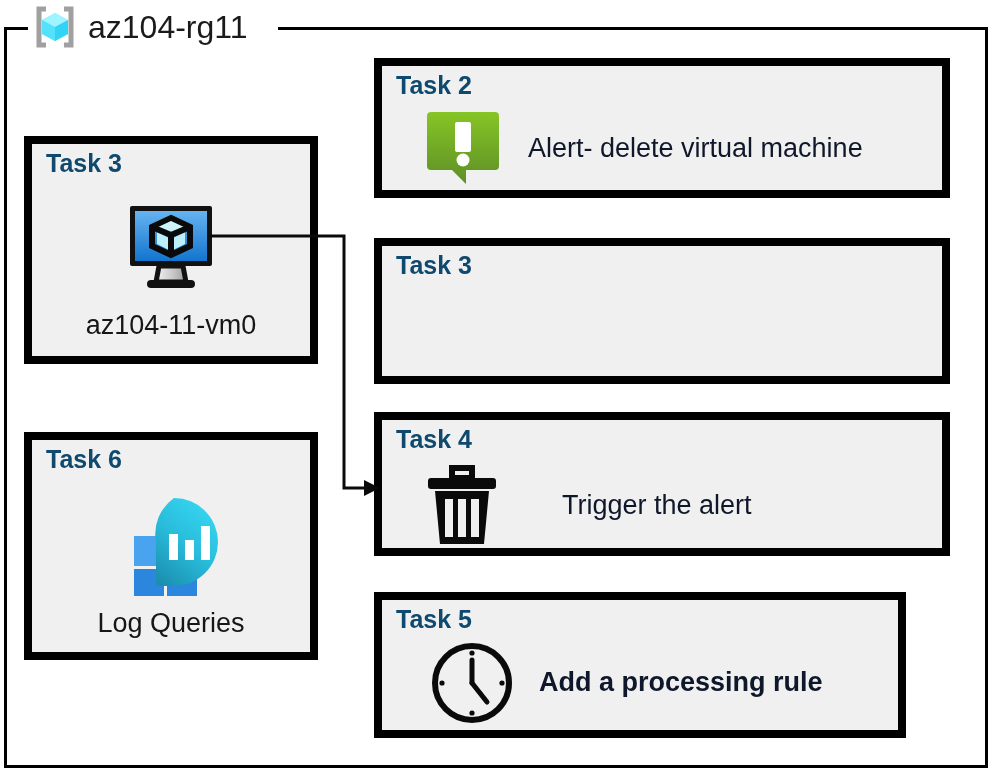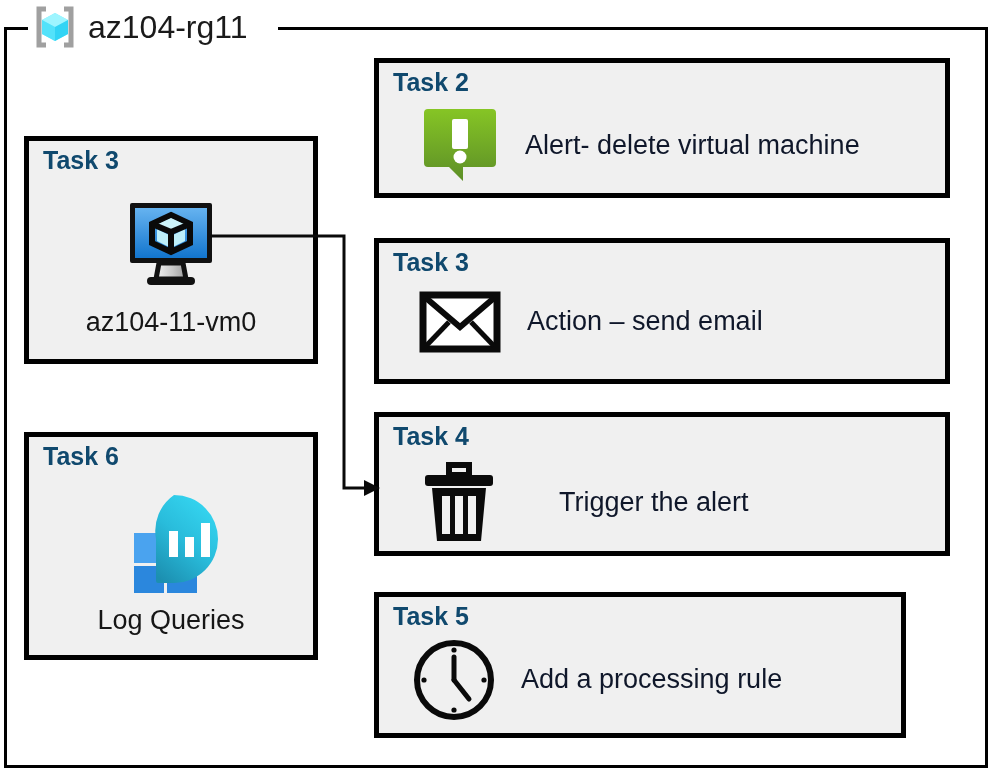--- a/index.html
+++ b/index.html
@@ -62,21 +62,21 @@
     width: 50px;
     height: 46px;
     flex: 0 0 auto;
   }
 
   
   .task-box {
     position: absolute;
     box-sizing: border-box;
     background: #f0f0f0;
-    border: 5px solid #000000;
+    border: 8px solid #000000;
   }
   .task-title {
     position: absolute;
     left: 14px;
     top: 6px;
     font-size: 25px;
     font-weight: bold;
     color: #10496e;
     line-height: 1.1;
     white-space: nowrap;
@@ -228,31 +228,20 @@
           <rect x="33" y="12" width="16" height="30" rx="2" fill="#ffffff"></rect>
           <circle cx="41" cy="50" r="6.5" fill="#ffffff"></circle>
         </svg>
       </span>
       <span class="task-text">Alert- delete virtual machine</span>
     </div>
   </div>
 
   <div class="task-box" style="left:374px; top:238px; width:576px; height:146px;">
     <div class="task-title">Task 3</div>
-    <div class="task-body" style="left:40px; top:48px;">
-      <span class="icon-wrap" style="width:82px;height:62px;margin-right:26px;">
-        <svg width="82" height="62" viewBox="0 0 82 62">
-          <rect x="4" y="4" width="74" height="54" fill="#ffffff" stroke="#0a0a0a" stroke-width="7"></rect>
-          <path d="M7 7 L41 36 L75 7" fill="none" stroke="#0a0a0a" stroke-width="6"></path>
-          <path d="M7 55 L30 31" fill="none" stroke="#0a0a0a" stroke-width="5"></path>
-          <path d="M75 55 L52 31" fill="none" stroke="#0a0a0a" stroke-width="5"></path>
-        </svg>
-      </span>
-      <span class="task-text">Action – send email</span>
-    </div>
   </div>
 
   <div class="task-box" style="left:374px; top:412px; width:576px; height:144px;">
     <div class="task-title">Task 4</div>
     <div class="task-body" style="left:42px; top:44px;gap:32px;">
       <span class="icon-wrap" style="width:76px;height:84px;margin-right:30px;">
         <svg width="76" height="84" viewBox="0 0 76 84">
 
           <path d="M28 4 L48 4 L48 14 L28 14 Z" fill="none" stroke="#0a0a0a" stroke-width="6"></path>
 
@@ -264,21 +253,21 @@
           <rect x="34" y="35" width="8" height="38" fill="#f0f0f0"></rect>
           <rect x="47" y="35" width="8" height="38" fill="#f0f0f0"></rect>
         </svg>
       </span>
       <span class="task-text">Trigger the alert</span>
     </div>
   </div>
 
   <div class="task-box" style="left:374px; top:592px; width:532px; height:146px;text-align:right;">
     <div class="task-title">Task 5</div>
-    <div class="task-body" style="left:32px; top:40px;">
+    <div class="task-body" style="left:47px; top:40px;font-weight:bold;">
       <span class="icon-wrap" style="width:86px;height:86px;margin-right:24px;">
         <svg width="86" height="86" viewBox="0 0 86 86">
           <circle cx="43" cy="43" r="37" fill="none" stroke="#0a0a0a" stroke-width="6"></circle>
 
           <circle cx="43" cy="13" r="2.6" fill="#0a0a0a"></circle>
           <circle cx="43" cy="73" r="2.6" fill="#0a0a0a"></circle>
           <circle cx="13" cy="43" r="2.6" fill="#0a0a0a"></circle>
           <circle cx="73" cy="43" r="2.6" fill="#0a0a0a"></circle>
 
           <line x1="43" y1="43" x2="43" y2="20" stroke="#0a0a0a" stroke-width="5" stroke-linecap="round"></line>

